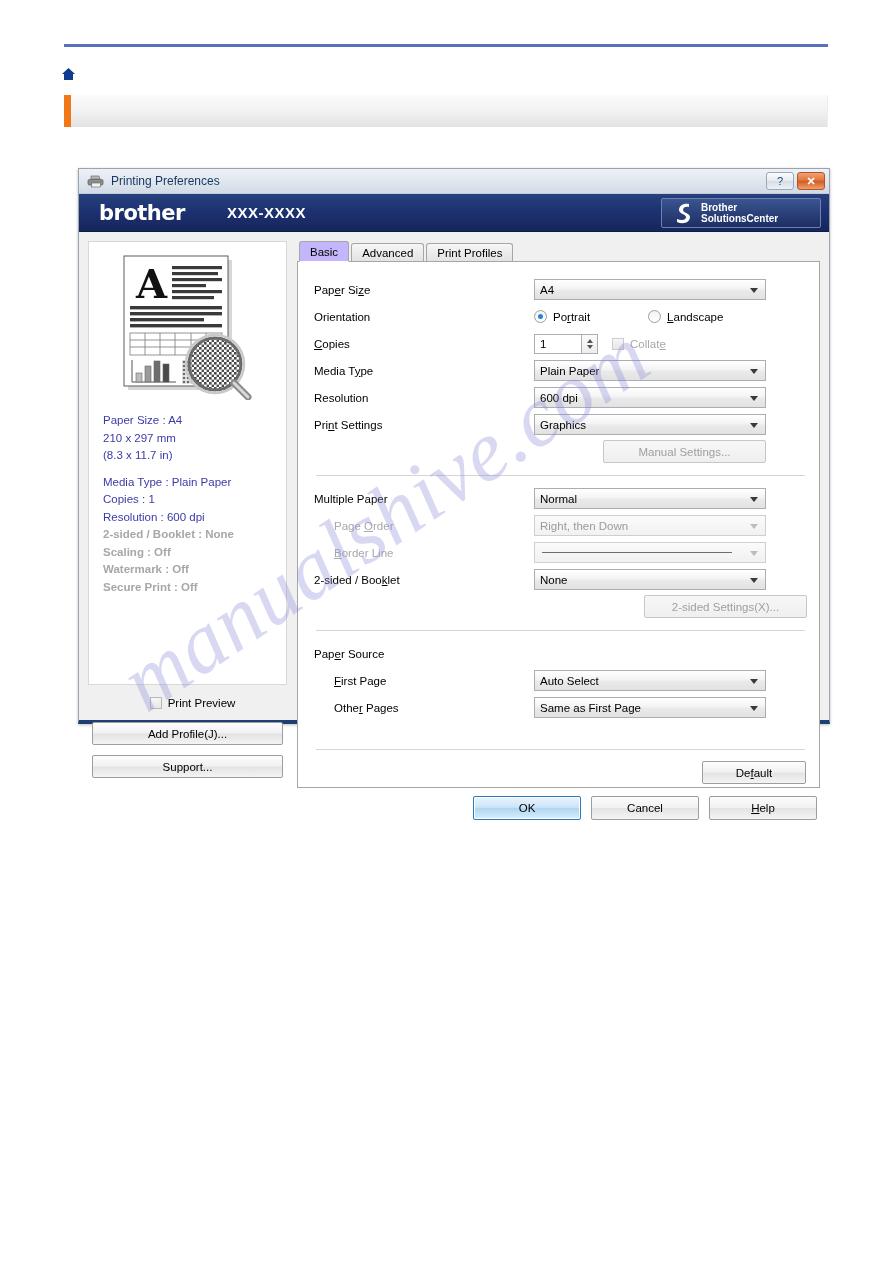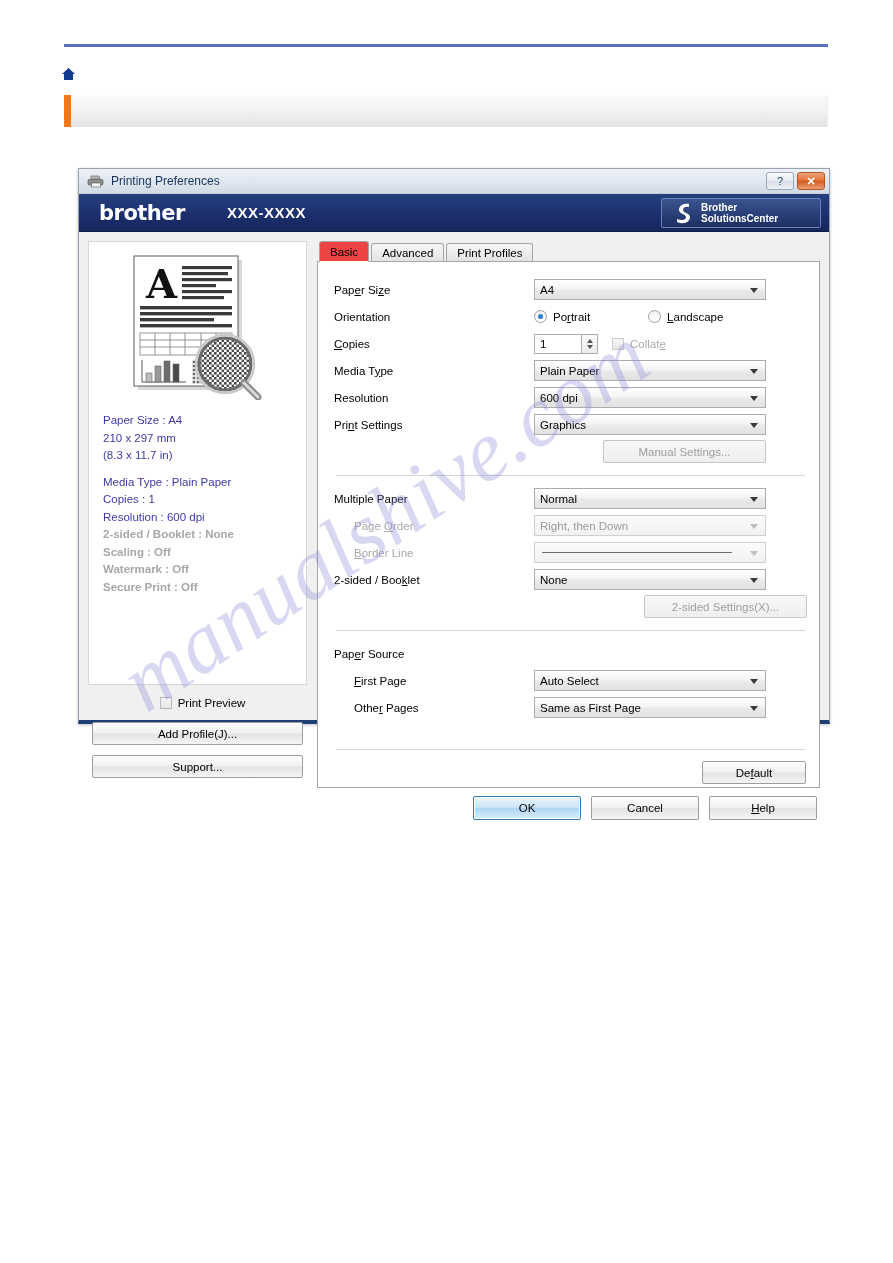--- a/index.html
+++ b/index.html
@@ -163,29 +163,29 @@
   .tab {
     height:19px; padding:0 10px;
     display:flex; align-items:center;
     font-size:11.5px; color:#000;
     border:1px solid #a6a6a6; border-bottom:none;
     border-radius:3px 3px 0 0;
     background:linear-gradient(to bottom,#f6f6f6,#e2e2e2);
     margin-right:2px; cursor:pointer;
   }
   .tab.sel {
-    height:21px; background:#ef4444; border-bottom:1px solid #ffffff;
+    height:21px; background:#c4b5fd; border-bottom:1px solid #ffffff;
     position:relative; z-index:2;
   }
   .tabpanel {
     flex:1; background:#ffffff; border:1px solid #a6a6a6;
     margin-top:-1px; padding:14px 12px 0 16px; position:relative;
   }
 
-  .row { display:flex; align-items:center; height:27px; }
+  .row { display:flex; align-items:center; height:27px;gap:20px; }
   .row .lbl { font-size:11.5px; color:#000; width:200px; }
   .row .lbl.ind { padding-left:20px; }
   .row .lbl.dis { color:#a9a9a9; }
   .ctl { flex:1; display:flex; align-items:center; }
 
   .combo {
     width:232px; height:21px;
     border:1px solid #abadb3;
     background:linear-gradient(to bottom,#ffffff 0%,#f3f3f3 48%,#eaeaea 52%,#e2e2e2 100%);
     display:flex; align-items:center;

